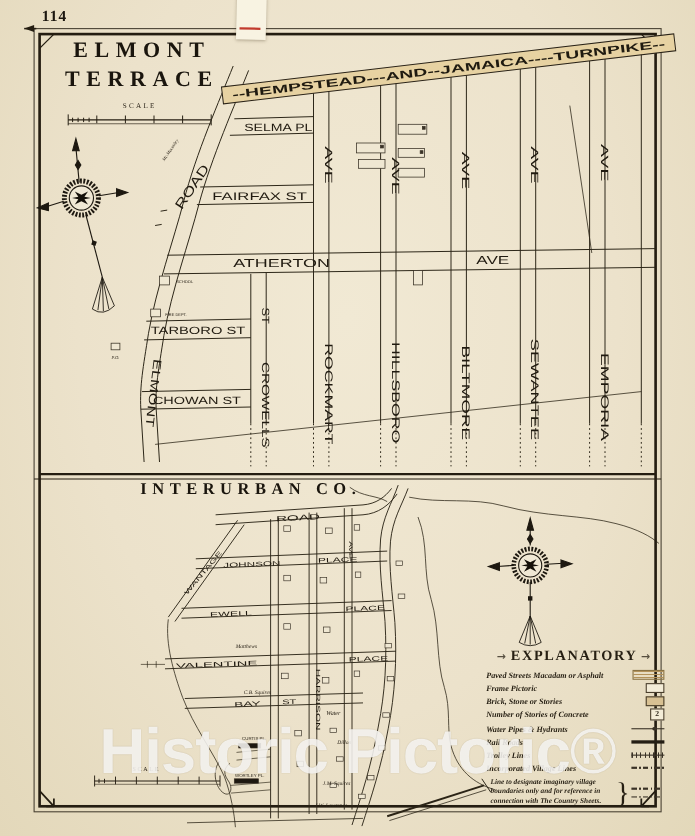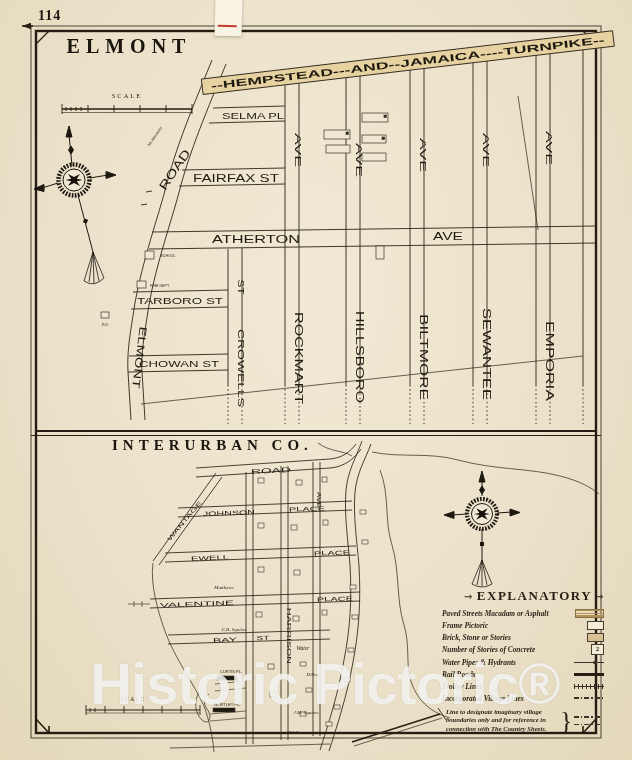--- a/index.html
+++ b/index.html
@@ -6,30 +6,30 @@
   .plate{position:relative;width:632px;height:760px;overflow:hidden;
     background:radial-gradient(ellipse at 50% 38%, #f1e9d4 0%, #ece2cb 55%, #e3d8ba 100%);
     font-family:"Liberation Sans",sans-serif;}
   .abs{position:absolute;}
   .page-number{left:38px;top:8px;font:700 14px "Liberation Serif",serif;letter-spacing:1px;color:#1c1710;}
   .sticker{left:215px;top:-3px;width:27px;height:39px;background:#f8f3e2;transform:rotate(1.5deg);
     box-shadow:0 1px 3px rgba(60,45,20,.35);z-index:40;}
   .sticker-mark{position:absolute;left:3px;bottom:9px;width:19px;height:2.5px;background:#c23b2e;}
   .plate-title{left:38px;top:33px;width:182px;text-align:center;
     font:700 20px "Liberation Serif",serif;letter-spacing:6px;line-height:1.3;color:#1a150d;}
-  .map-title-2{left:112px;top:437px;width:232px;
+  .map-title-2{left:112px;top:437px;width:232px;text-align:center;
     font:700 15px "Liberation Serif",serif;letter-spacing:5px;color:#1a150d;}
   svg{position:absolute;left:0;top:0;}
   .sv-h{font-family:"Liberation Sans",sans-serif;fill:#201a10;}
   .sv-i{font-family:"Liberation Serif",serif;font-style:italic;fill:#2a2318;}
   .banner-t{font-family:"Liberation Sans",sans-serif;fill:#1f1a10;font-weight:600;}
   .sv-serif{font-family:"Liberation Serif",serif;fill:#2a2318;}
   
   .legend{left:436px;top:588px;width:172px;z-index:30;color:#261f13;}
-  .ltitle{text-align:right;font:700 13px "Liberation Serif",serif;letter-spacing:1.5px;margin-bottom:5px;}
+  .ltitle{text-align:center;font:700 13px "Liberation Serif",serif;letter-spacing:1.5px;margin-bottom:5px;}
   .ltitle .arr{font-size:10px;opacity:.75;padding:0 3px;font-family:"DejaVu Sans",sans-serif;}
   .lrow{display:flex;justify-content:space-between;align-items:center;margin:0 4px 2.8px 6px;}
   .llabel{font:700 italic 7.4px "Liberation Serif",serif;white-space:nowrap;text-align:right;}
   .lsym{display:inline-block;flex:none;}
   .sym-paved{width:27px;height:7px;border:.5px solid #8a7344;
     background:repeating-linear-gradient(180deg,#b3925a 0 1.2px,rgba(0,0,0,0) 1.2px 2.7px);}
   .sym-frame{width:15px;height:7px;border:1px solid #4a3f2c;background:#f3ecd7;}
   .sym-brick{width:15px;height:7px;border:1px solid #4a3f2c;background:#d8c193;}
   .sym-stories{width:11px;height:9px;border:1px solid #4a3f2c;background:#f3ecd7;
     font:700 7px "Liberation Serif",serif;font-style:normal;text-align:center;line-height:9px;}
@@ -343,20 +343,21 @@
   </svg>
 
   <div class="abs page-number">114</div>
 
   <div class="abs sticker">
     <div class="sticker-mark"></div>
   </div>
 
   <div class="abs plate-title">
     <div>ELMONT</div>
+    <div>TERRACE</div>
   </div>
 
   <div class="abs map-title-2">INTERURBAN CO.</div>
 
   <div class="abs legend">
     <div class="ltitle">
       <span class="arr">→</span><span>EXPLANATORY</span><span class="arr">→</span>
     </div>
     <div class="lrow">
       <span class="llabel">Paved Streets Macadam or Asphalt</span>

